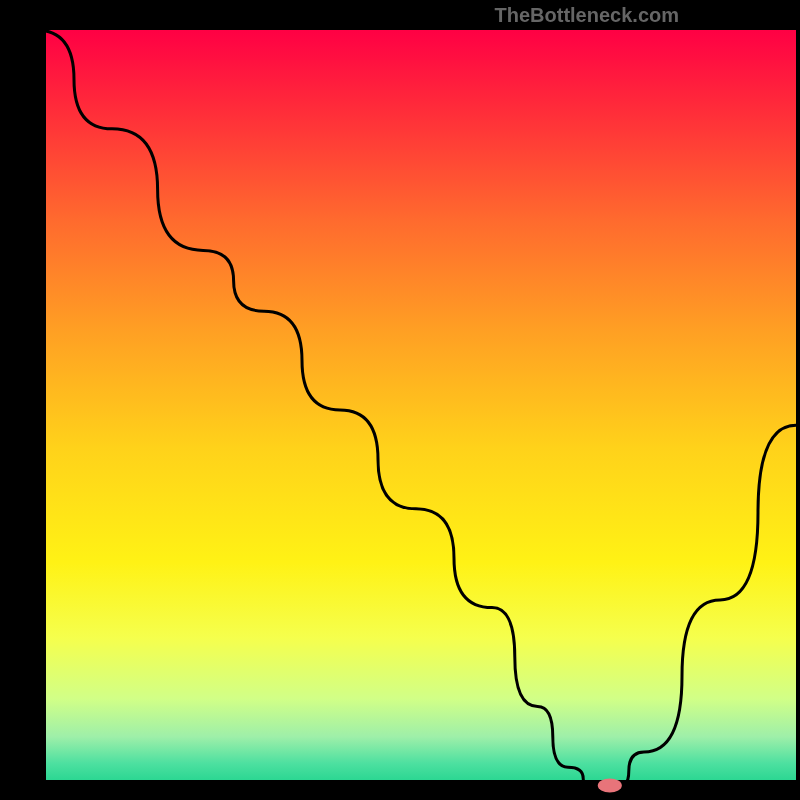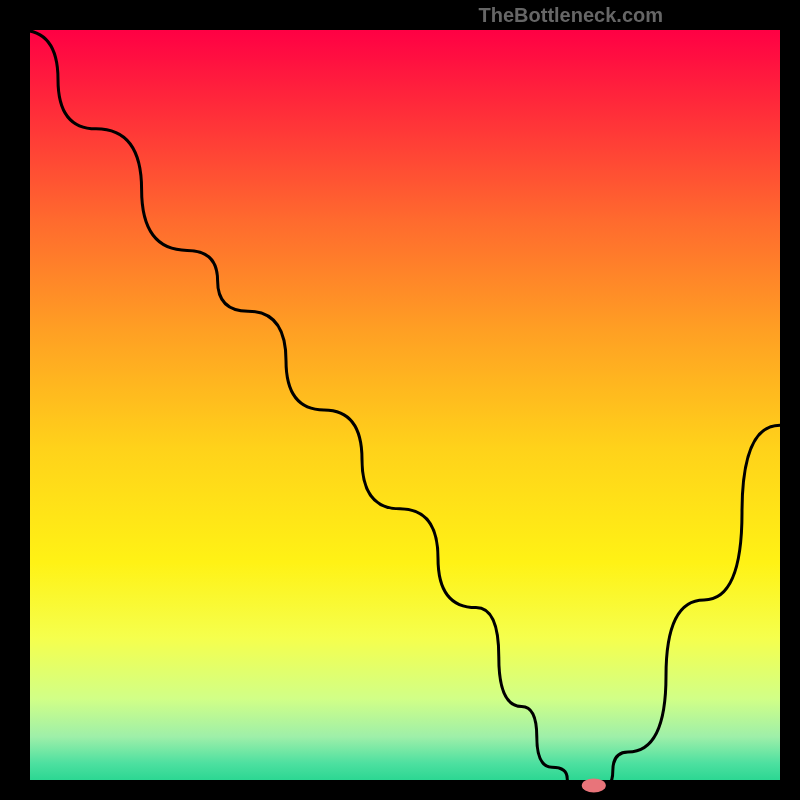--- a/index.html
+++ b/index.html
@@ -8,20 +8,21 @@
     width: 800px;
     height: 800px;
     background: #000;
     font-family: Arial, sans-serif;
     overflow: hidden;
   }
   .container {
     position: relative;
     width: 673px;
     height: 800px;
+    padding-left: 16px;
   }
   .watermark {
     position: absolute;
     top: 4px;
     right: 10px;
     color: #666;
     font-size: 20px;
     font-weight: 600;
     z-index: 10;
   }

